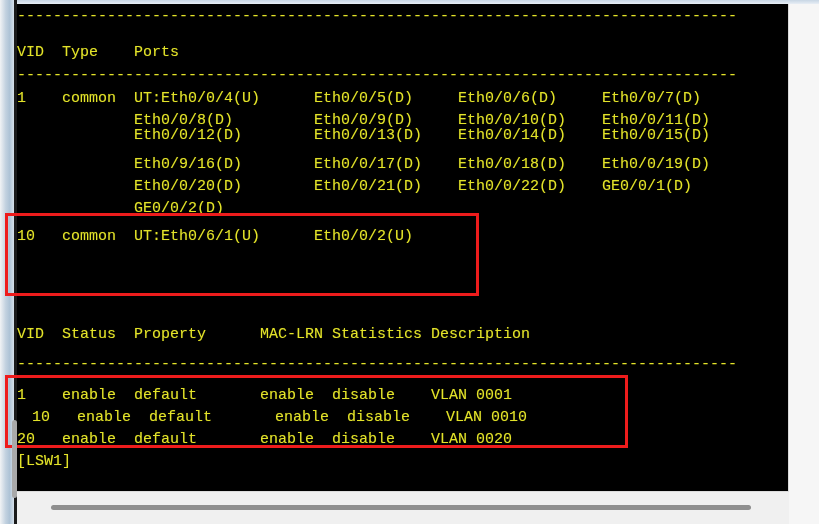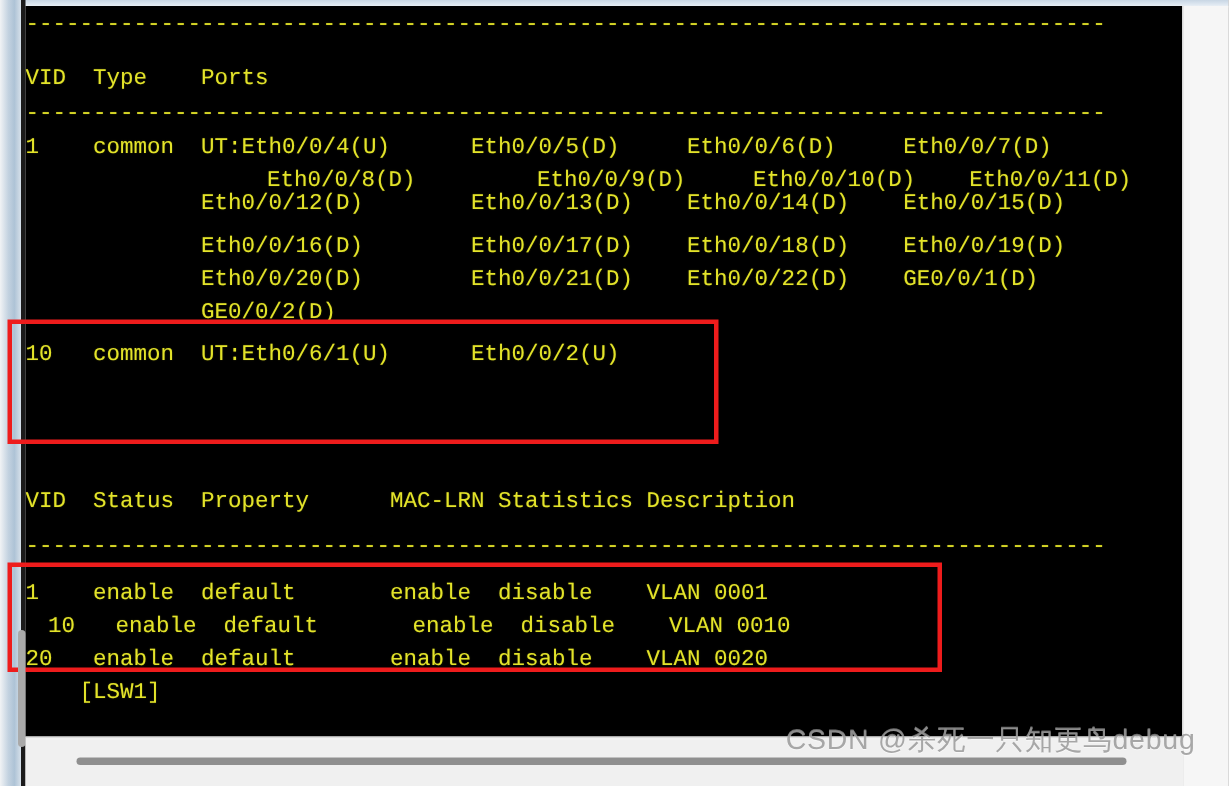--- a/index.html
+++ b/index.html
@@ -156,49 +156,48 @@
 
   <div class="terminal">
 
     <div class="term-line" style="top:5px;">--------------------------------------------------------------------------------</div>
 
     <div class="term-line" style="top:41px;text-align:right;">VID  Type    Ports</div>
 
     <div class="term-line" style="top:64px;">--------------------------------------------------------------------------------</div>
 
     <div class="term-line" style="top:87px;">1    common  UT:Eth0/0/4(U)      Eth0/0/5(D)     Eth0/0/6(D)     Eth0/0/7(D)</div>
-    <div class="term-line" style="top:109px;margin-left:44px;">             Eth0/0/8(D)         Eth0/0/9(D)     Eth0/0/10(D)    Eth0/0/11(D)</div>
+    <div class="term-line" style="top:109px;">             Eth0/0/8(D)         Eth0/0/9(D)     Eth0/0/10(D)    Eth0/0/11(D)</div>
     <div class="term-line" style="top:124px;">             Eth0/0/12(D)        Eth0/0/13(D)    Eth0/0/14(D)    Eth0/0/15(D)</div>
-    <div class="term-line" style="top:153px;">             Eth0/0/16(D)        Eth0/0/17(D)    Eth0/0/18(D)    Eth0/0/19(D)</div>
+    <div class="term-line" style="top:153px;">             Eth0/9/16(D)        Eth0/0/17(D)    Eth0/0/18(D)    Eth0/0/19(D)</div>
     <div class="term-line" style="top:175px;">             Eth0/0/20(D)        Eth0/0/21(D)    Eth0/0/22(D)    GE0/0/1(D)</div>
     <div class="term-line" style="top:197px;">             GE0/0/2(D)</div>
 
     <div class="term-line" style="top:225px;">10   common  UT:Eth0/6/1(U)      Eth0/0/2(U)</div>
 
     <div class="term-line" style="top:323px;">VID  Status  Property      MAC-LRN Statistics Description</div>
 
     <div class="term-line" style="top:353px;">--------------------------------------------------------------------------------</div>
 
     <div class="term-line" style="top:384px;">1    enable  default       enable  disable    VLAN 0001</div>
     <div class="term-line" style="top:406px;margin-left:15px;">10   enable  default       enable  disable    VLAN 0010</div>
     <div class="term-line" style="top:428px;">20   enable  default       enable  disable    VLAN 0020</div>
 
-    <div class="term-line" style="top:450px;padding-left:36px;">[LSW1]</div>
+    <div class="term-line" style="top:450px;">[LSW1]</div>
 
   </div>
 
   <div class="redbox" style="left:5px; top:213px; width:474px; height:83px;"></div>
 
   <div class="redbox" style="left:5px; top:375px; width:623px; height:73px;"></div>
 
   <div class="vscroll">
     <div class="vscroll-track"></div>
   </div>
   <div class="vscroll-thumb"></div>
   <div class="vscroll-grip"></div>
 
   <div class="hscroll">
     <div class="hscroll-thumb"></div>
   </div>
 
-  <div class="watermark">CSDN @杀死一只知更鸟debug</div>
 
 </div>
 
 </body></html>

